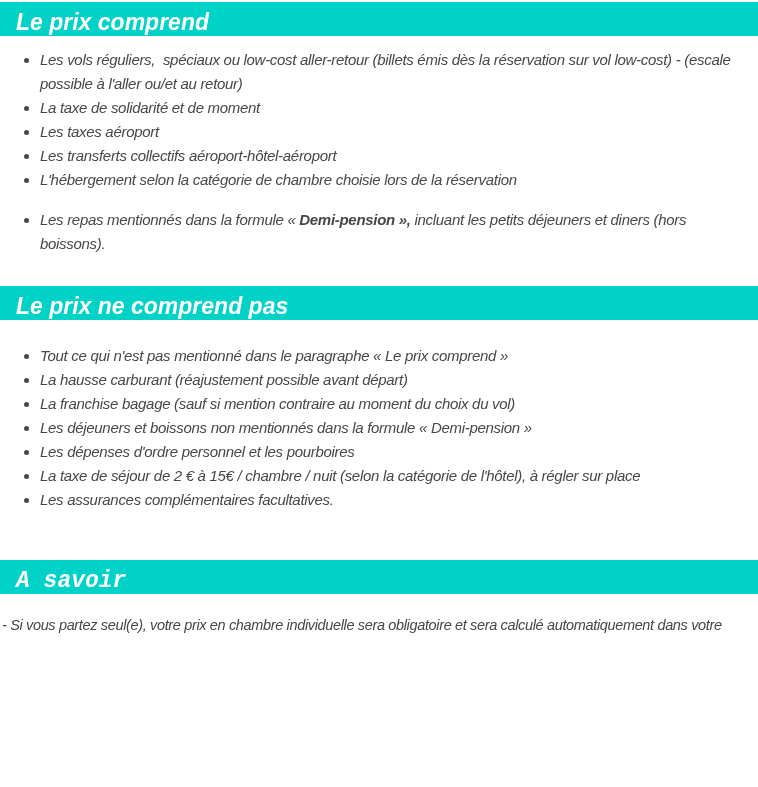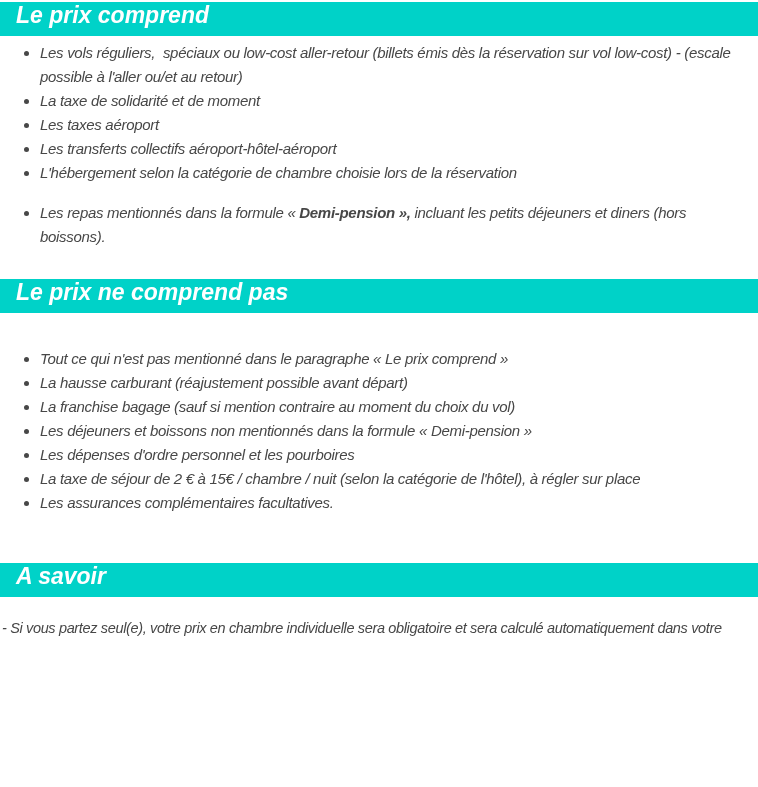--- a/index.html
+++ b/index.html
@@ -12,40 +12,40 @@
   body{
     width:758px;height:787px;
     background:#ffffff;
     overflow:hidden;
     font-family:"Liberation Sans",sans-serif;
     color:var(--body-text);
   }
   .section-bar{
     width:758px;height:34px;
     background:var(--header-bg);
-    display:flex;align-items:flex-start;
+    display:flex;align-items:flex-end;
     padding-left:16px;
   }
   .section-bar.first{margin-top:2px;}
   .section-bar.second{margin-top:30px;}
-  .section-bar.third{margin-top:48px;}
+  .section-bar.third{margin-top:48px;font-family:Liberation Mono, monospace;}
   .section-title{
     color:var(--header-text);
     font-size:23px;
     font-weight:bold;
     font-style:italic;
     letter-spacing:0px;
     white-space:nowrap;
   }
   ul.bullet-list{
     margin:0;padding:0 18px 0 40px;
     list-style:disc outside;
   }
-  ul.bullet-list.list-included{margin-top:5px;}
-  ul.bullet-list.list-not-included{margin-top:34px;}
+  ul.bullet-list.list-included{margin-top:12px;}
+  ul.bullet-list.list-not-included{margin-top:24px;}
   ul.bullet-list li{
     font-style:italic;
     font-size:15px;
     letter-spacing:-0.3px;
     line-height:24px;
     color:var(--body-text);
   }
   ul.bullet-list li.gap-before{margin-top:16px;}
   .notes-paragraph{
     margin-top:19px;

